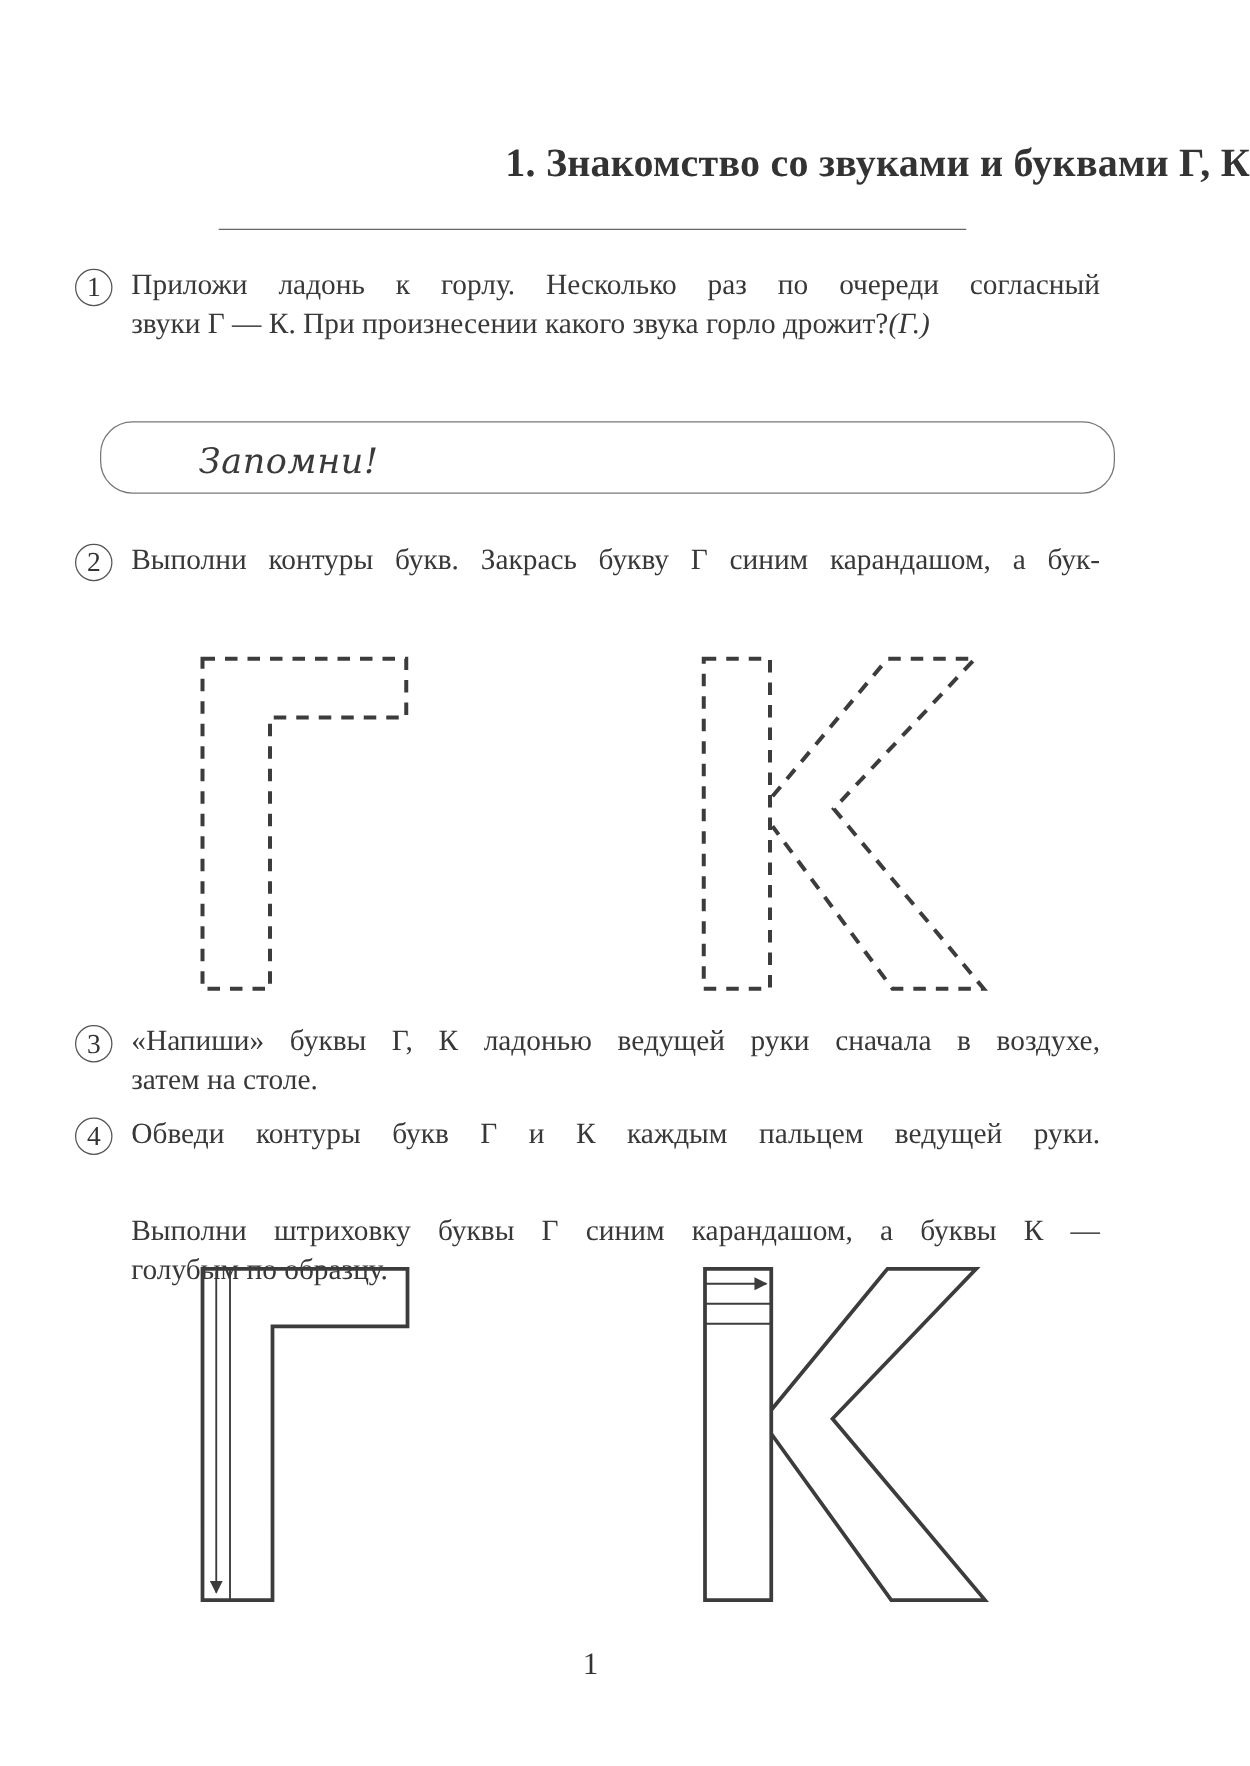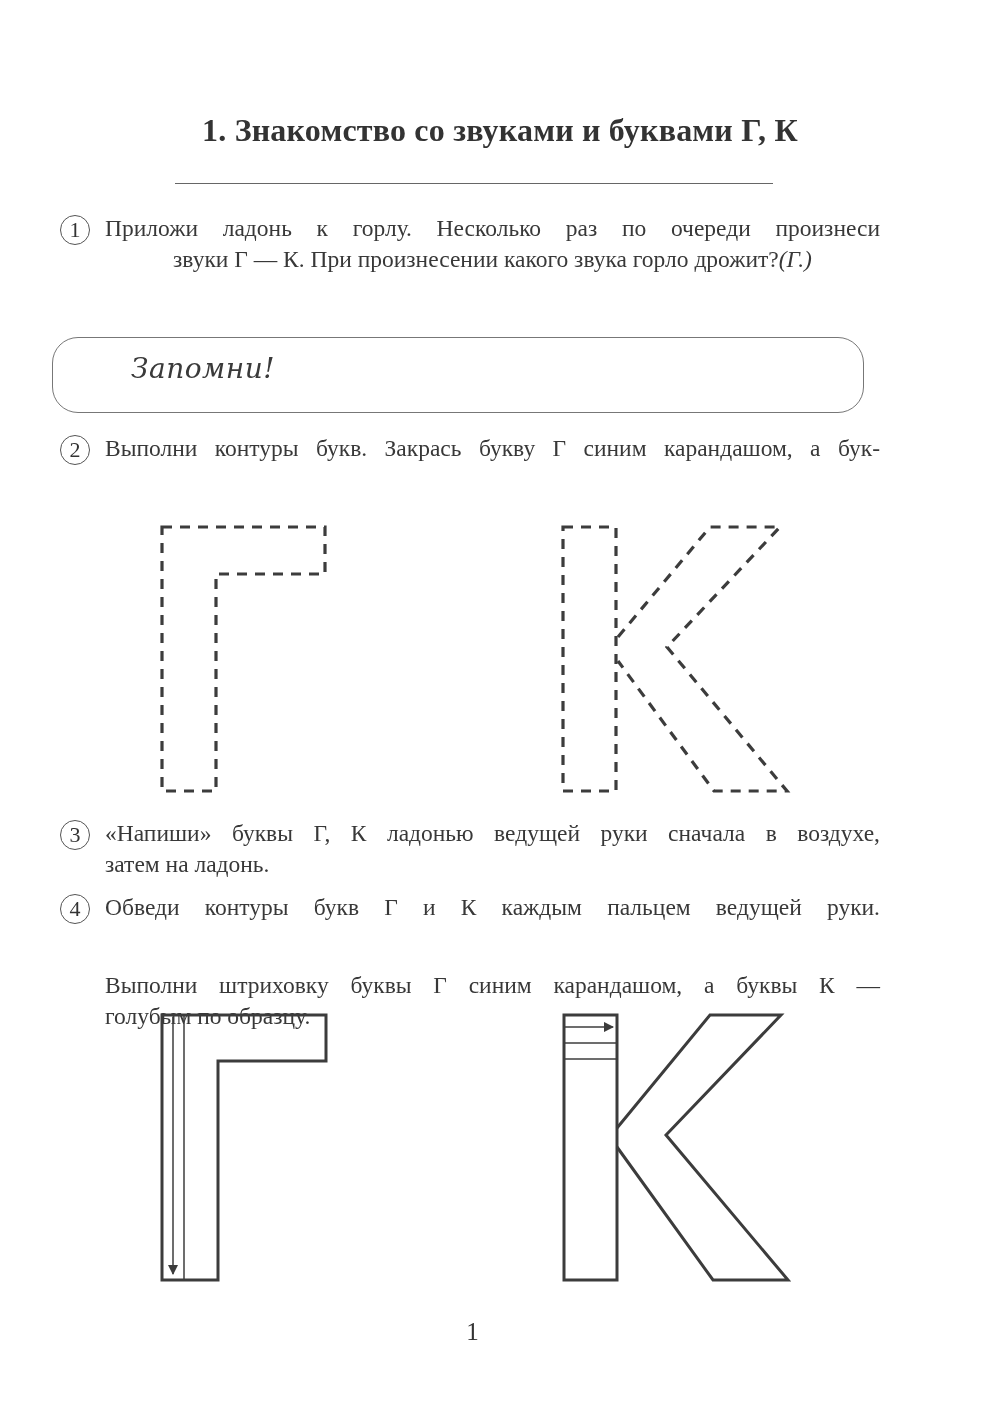--- a/index.html
+++ b/index.html
@@ -1,40 +1,40 @@
 <!DOCTYPE html>
 <html><head>
 <meta charset="utf-8">
 <style>
   html, body { margin:0; padding:0; background:#ffffff; }
   body { width:1000px; height:1413px; position:relative; overflow:hidden; font-family:"DejaVu Serif", serif; color:#3a3a3a; }
   .abs { position:absolute; }
-  .title { left:0; width:1000px; top:112px; text-align:center; font-family:"Liberation Serif", serif; font-weight:bold; font-size:32px; color:#333; letter-spacing:0.2px; }
+  .title { left:0; width:1000px; top:112px; text-align:right; font-family:"Liberation Serif", serif; font-weight:bold; font-size:32px; color:#333; letter-spacing:0.2px; }
   .rule { left:175px; top:183px; width:598px; height:0; border-top:1.5px solid #666; }
   .task { left:60px; width:820px; }
   .num { position:absolute; left:0; top:2px; width:28px; height:28px; border:1.3px solid #555; border-radius:50%; text-align:center; line-height:28px; font-family:"Liberation Serif", serif; font-size:22px; color:#333; box-sizing:content-box; }
   .ttext { margin-left:45px; font-family:"Liberation Serif", serif; font-size:23.5px; line-height:31px; color:#383838; text-align:justify; }
   .ttext i { font-style:italic; }
-  .memo { left:52px; top:337px; width:812px; height:76px; border:1.3px solid #777; border-radius:26px; box-sizing:border-box;text-decoration:underline; }
+  .memo { left:80px; top:337px; width:812px; height:58px; border:1.3px solid #777; border-radius:26px; box-sizing:border-box;text-decoration:underline; }
   .memo-label { position:absolute; left:78px; top:14px; font-family:"DejaVu Serif", serif; font-style:italic; font-size:28px; color:#3a3a3a; letter-spacing:0.5px; }
   .memo-text { position:absolute; left:314px; top:22px; font-family:"Liberation Serif", serif; font-size:23.5px; color:#383838; }
   .pagenum { left:0; width:945px; top:1318px; text-align:center; font-family:"Liberation Serif", serif; font-size:25px; color:#333; }
   svg { position:absolute; left:0; top:0; }
 </style>
 </head>
 <body>
 
 <div class="abs title">1. Знакомство со звуками и буквами Г, К</div>
 <div class="abs rule"></div>
 
 <div class="abs task" style="top:213px;">
   <div class="num">1</div>
   <div class="ttext">
-    <div style="text-align-last:justify;">Приложи ладонь к горлу. Несколько раз по очереди произнеси</div>
-    <div style="display:flex; justify-content:center;">
+    <div style="text-align-last:justify;">Приложи ладонь к горлу. Несколько раз по очереди согласный</div>
+    <div style="display:flex; justify-content:flex-start;">
       <span>звуки Г — К. При произнесении какого звука горло дрожит?</span>
       <i>(Г.)</i>
     </div>
   </div>
 </div>
 
 <div class="abs memo">
   <div class="memo-label">Запомни!</div>
 </div>
 
@@ -42,21 +42,21 @@
   <div class="num">2</div>
   <div class="ttext">
     <div style="text-align-last:justify;">Выполни контуры букв. Закрась букву Г синим карандашом, а бук-</div>
   </div>
 </div>
 
 <div class="abs task" style="top:818px;">
   <div class="num">3</div>
   <div class="ttext">
     <div style="text-align-last:justify;">«Напиши» буквы Г, К ладонью ведущей руки сначала в воздухе,</div>
-    <div>затем на ладонь.</div>
+    <div>затем на столе.</div>
   </div>
 </div>
 
 <div class="abs task" style="top:892px;">
   <div class="num">4</div>
   <div class="ttext">
     <div style="text-align-last:justify;">Обведи контуры букв Г и К каждым пальцем ведущей руки.</div>
     <div style="text-align-last:justify;margin-top:47px;">Выполни штриховку буквы Г синим карандашом, а буквы К —</div>
     <div>голубым по образцу.</div>
   </div>

